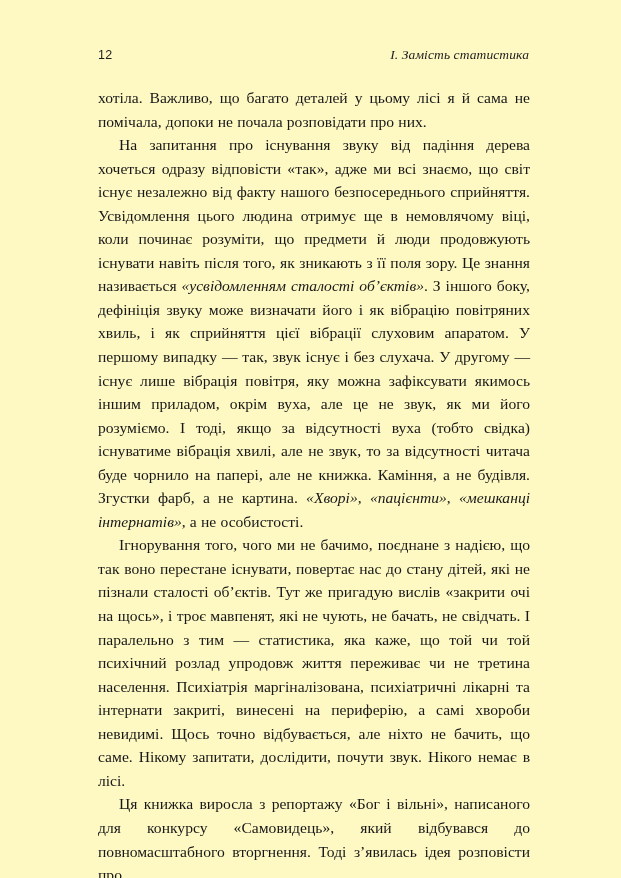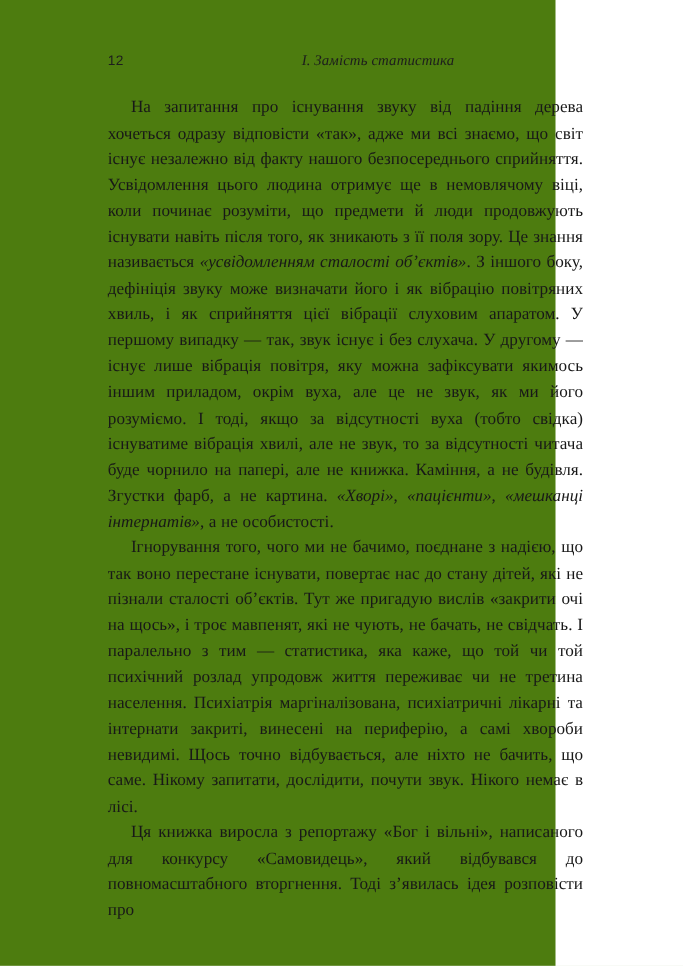--- a/index.html
+++ b/index.html
@@ -10,23 +10,23 @@
   body {
     width: 621px;
     height: 878px;
     overflow: hidden;
     font-family: "Liberation Serif", "DejaVu Serif", serif;
     color: #1a1a1a;
     -webkit-font-smoothing: antialiased;
   }
   .page {
     position: relative;
-    width: 505px;
+    width: 621px;
     height: 878px;
-    background: #4d7c0f;
+    background: #fef9c3;
     box-sizing: border-box;
   }
 
   
   .running-head {
     position: absolute;
     left: 98px;
     right: 92px;
     top: 48px;
     height: 20px;
@@ -80,20 +80,21 @@
 
 <div class="page">
 
   <div class="running-head">
     <span class="folio">12</span>
     <span class="head-title">I. Замість статистика</span>
   </div>
 
   <div class="textblock">
 
+    <p class="para">хотіла. Важливо, що багато деталей у цьому лісі я й сама не помічала, допоки не почала розповідати про них.</p>
 
     <p class="para indent" id="para-rich">На запитання про існування звуку від падіння дерева хочеться одразу відповісти «так», адже ми всі знаємо, що світ існує незалежно від факту нашого безпосереднього сприйняття. Усвідомлення цього людина отримує ще в немовлячому віці, коли починає розуміти, що предмети й люди продовжують існувати навіть після того, як зникають з її поля зору. Це знання називається <em>«усвідомленням сталості об’єктів»</em>. З іншого боку, дефініція звуку може визначати його і як вібрацію повітряних хвиль, і як сприйняття цієї вібрації слуховим апаратом. У першому випадку — так, звук існує і без слухача. У другому — існує лише вібрація повітря, яку можна зафіксувати якимось іншим приладом, окрім вуха, але це не звук, як ми його розуміємо. І тоді, якщо за відсутності вуха (тобто свідка) існуватиме вібрація хвилі, але не звук, то за відсутності читача буде чорнило на папері, але не книжка. Каміння, а не будівля. Згустки фарб, а не картина. <em>«Хворі»</em>, <em>«пацієнти»</em>, <em>«мешканці інтернатів»</em>, а не особистості.</p>
 
     <p class="para indent">Ігнорування того, чого ми не бачимо, поєднане з надією, що так воно перестане існувати, повертає нас до стану дітей, які не пізнали сталості об’єктів. Тут же пригадую вислів «закрити очі на щось», і троє мавпенят, які не чують, не бачать, не свідчать. І паралельно з тим — статистика, яка каже, що той чи той психічний розлад упродовж життя переживає чи не третина населення. Психіатрія маргіналізована, психіатричні лікарні та інтернати закриті, винесені на периферію, а самі хвороби невидимі. Щось точно відбувається, але ніхто не бачить, що саме. Нікому запитати, дослідити, почути звук. Нікого немає в лісі.</p>
 
     <p class="para indent">Ця книжка виросла з репортажу «Бог і вільні», написаного для конкурсу «Самовидець», який відбувався до повномасштабного вторгнення. Тоді з’явилась ідея розповісти про</p>
 
   </div>
 
 </div>

